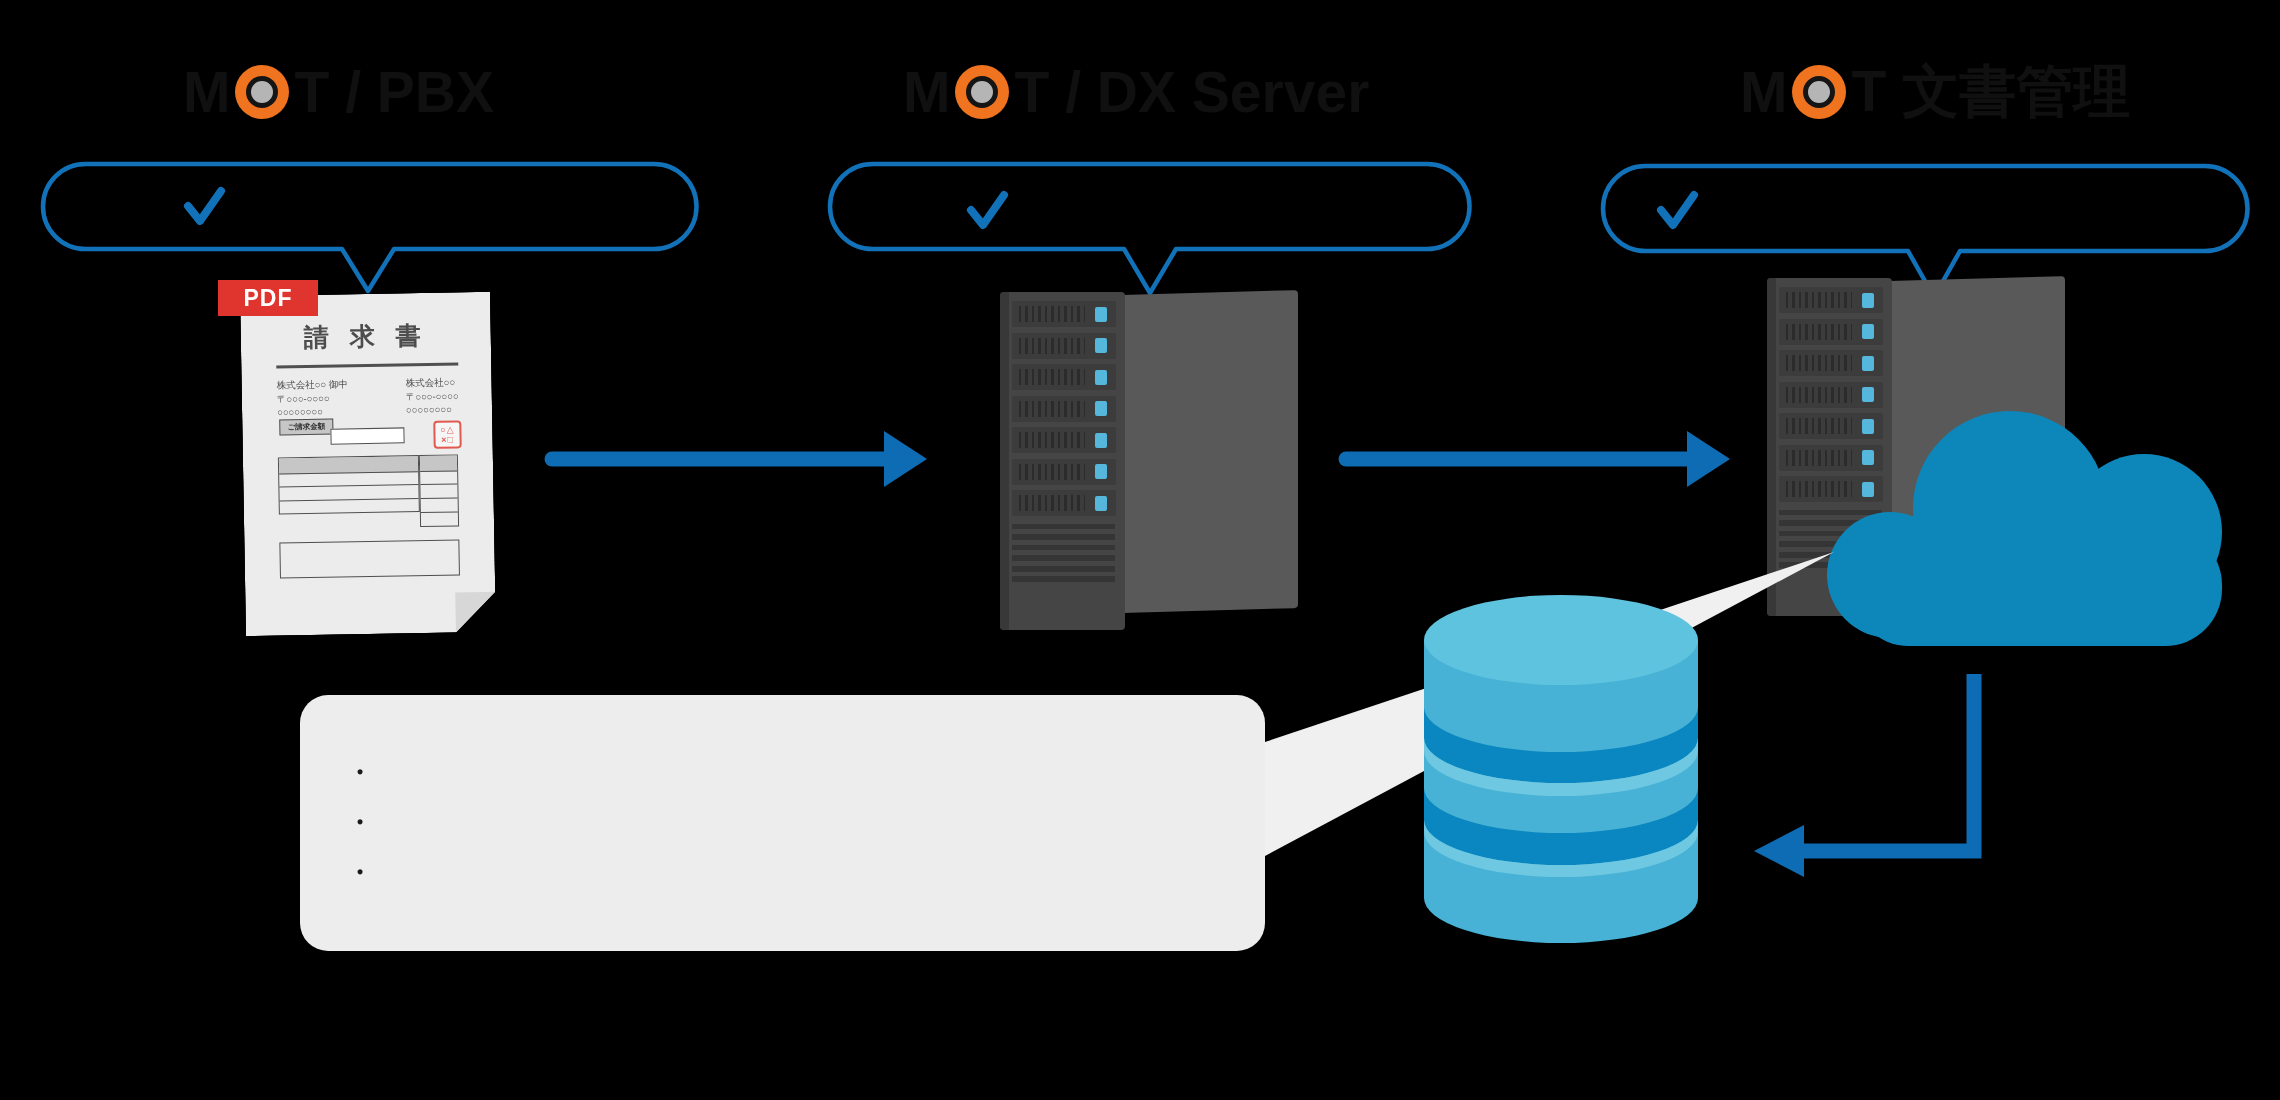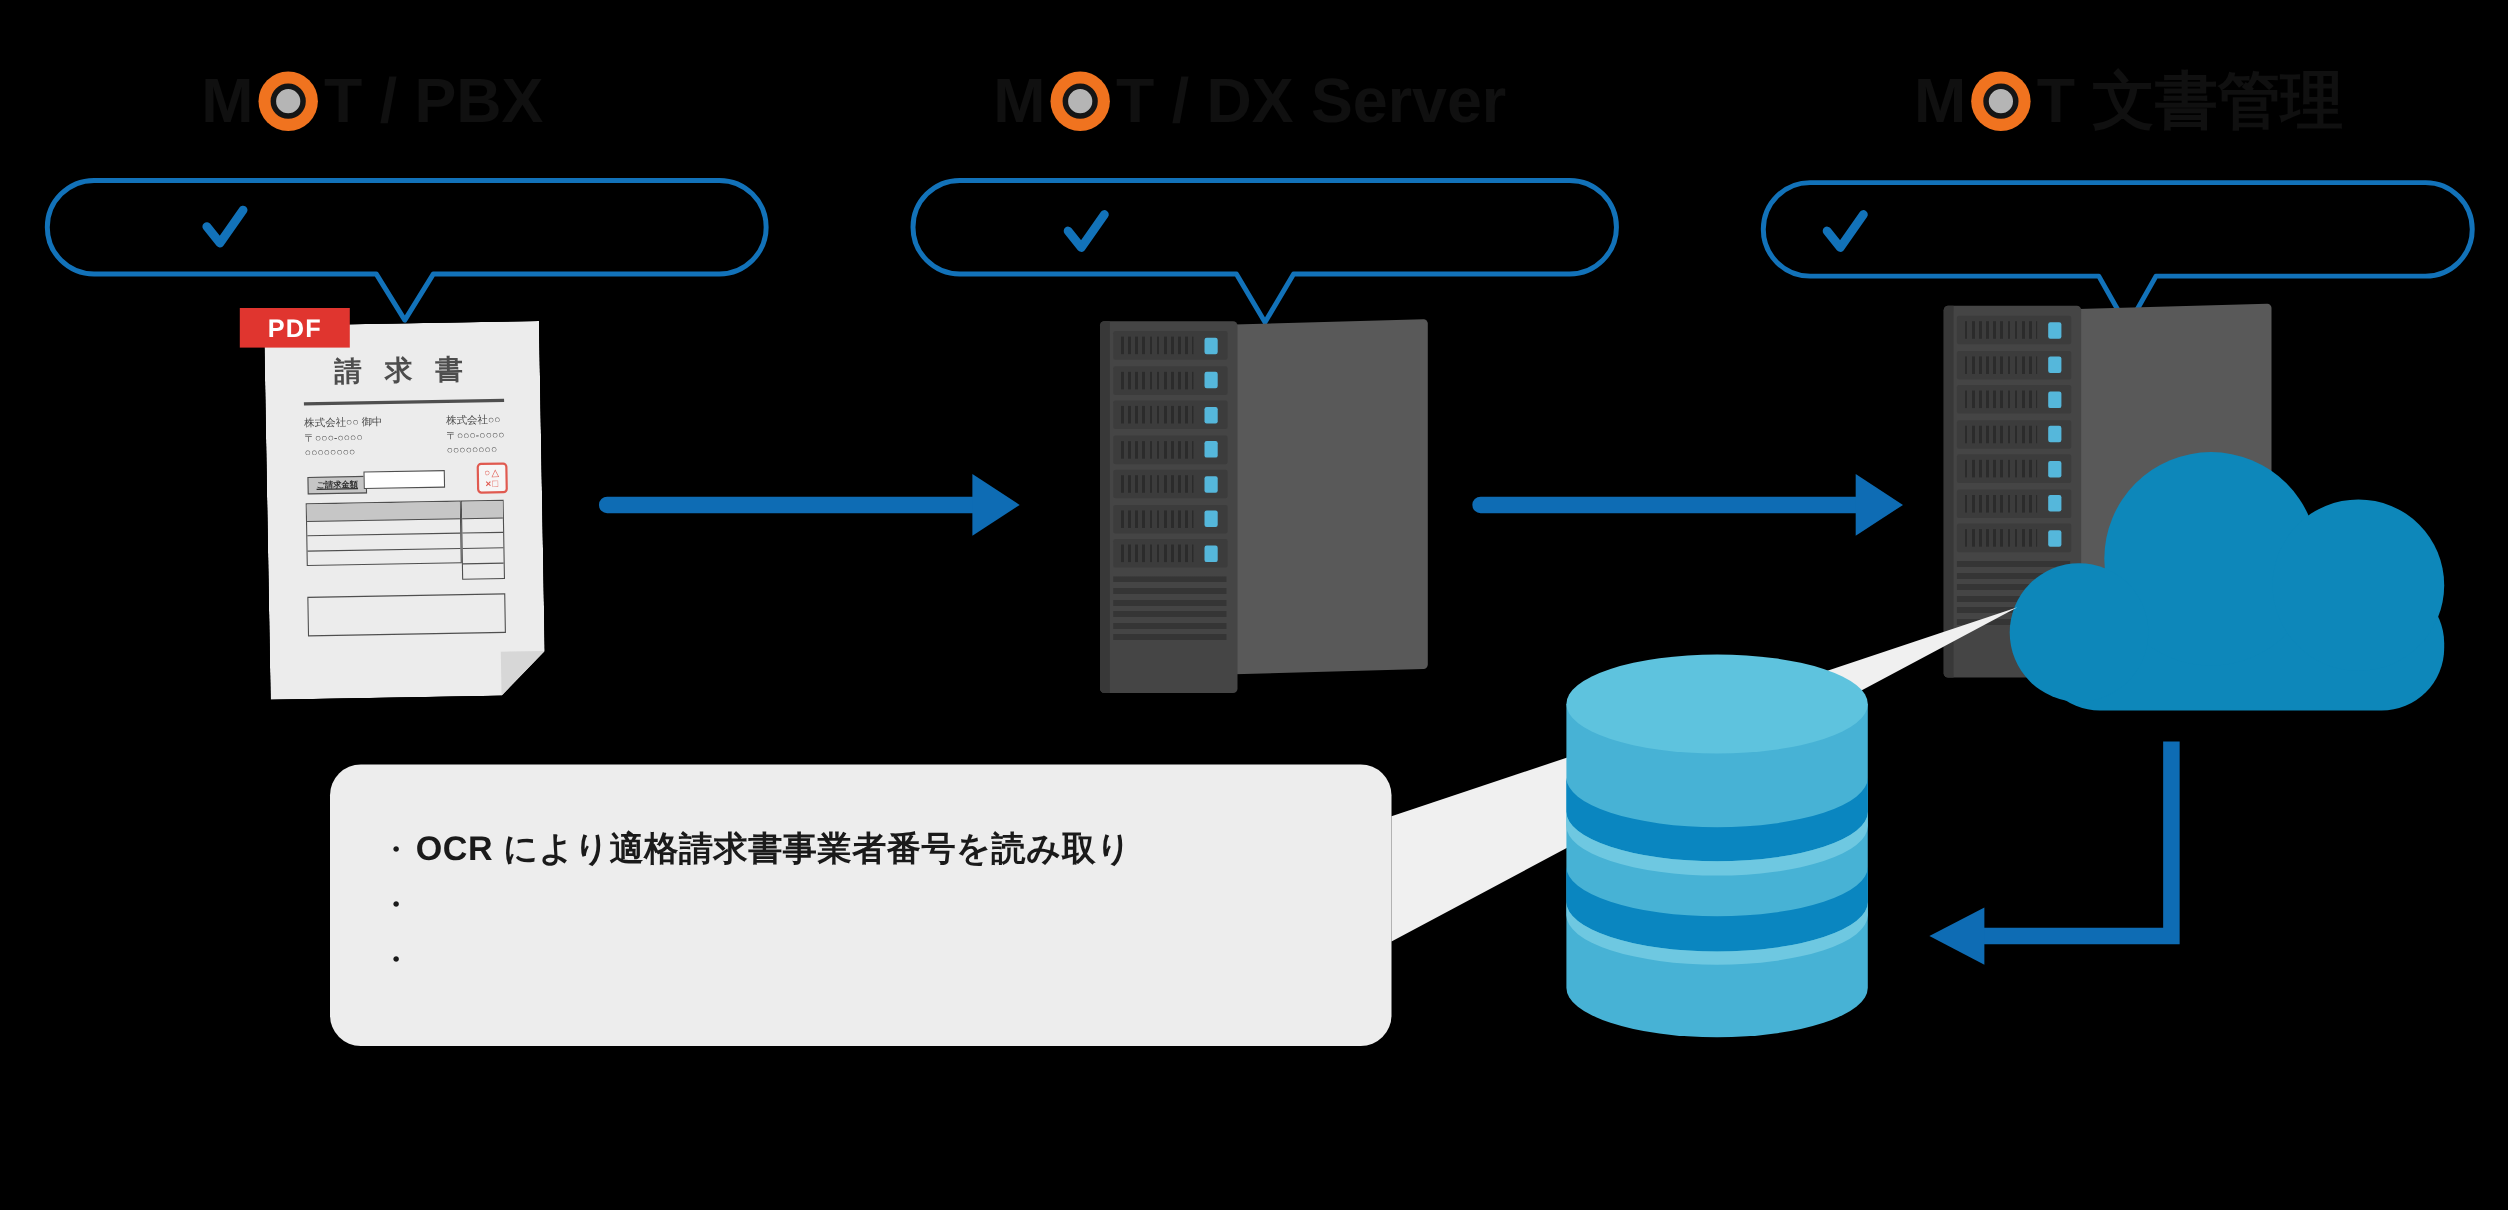--- a/index.html
+++ b/index.html
@@ -19,23 +19,23 @@
   .paper{position:absolute;left:0;top:0;width:250px;height:340px;background:#ececec;
          clip-path:polygon(0 0,100% 0,100% calc(100% - 40px),calc(100% - 40px) 100%,0 100%);}
   .fold{position:absolute;left:210px;top:300px;width:0;height:0;
         border-top:40px solid #d7d7d7;border-right:40px solid transparent;}
   .inv-title{position:absolute;left:0;top:26px;width:100%;text-align:center;font-size:25px;
              font-weight:700;letter-spacing:7px;color:#4d4d4d;}
   .inv-rule{position:absolute;left:35px;top:70px;width:182px;height:2.5px;background:#4f4f4f;}
   .addr{position:absolute;top:83px;font-size:9.5px;line-height:13.5px;font-weight:400;
         color:#4a4a4a;white-space:nowrap;}
   .addr.recipient{left:35px;} .addr.issuer{left:152px;margin-left:12px;}
-  .amount-label{position:absolute;left:37px;top:138px;width:52px;height:14px;background:#c6c6c6;
+  .amount-label{position:absolute;left:37px;top:124px;width:52px;height:14px;background:#c6c6c6;
                 border:1.5px solid #4f4f4f;display:flex;align-items:center;justify-content:center;
-                font-size:7.5px;font-weight:700;color:#2f2f2f;white-space:nowrap;text-decoration:underline;}
+                font-size:7.5px;font-weight:700;color:#2f2f2f;white-space:nowrap;}
   .amount-value{position:absolute;left:88px;top:134px;width:72px;height:14px;background:#ffffff;
                 border:1.5px solid #4f4f4f;}
   .stamp{position:absolute;left:191px;top:128px;width:24px;height:24px;border:2px solid #e05a50;
          border-radius:4px;background:rgba(255,255,255,.55);display:flex;flex-direction:column;
          align-items:center;justify-content:center;color:#e05a50;font-size:9px;line-height:10px;
          font-weight:700;letter-spacing:1px;}
   .tbl{position:absolute;border:1.6px solid #4f4f4f;display:flex;flex-direction:column;box-sizing:border-box;}
   .tbl-left{left:35px;top:162px;width:141px;height:57px;}
   .tbl-right{left:176px;top:162px;width:39px;height:72px;}
   .tbl .hrow{flex:0 0 14.5px;background:#c6c6c6;}
@@ -237,21 +237,20 @@
   </svg>
 
   <svg class="layer z6" viewBox="0 0 2280 1100">
     <polyline points="1974,674 1974,851 1802,851" fill="none" stroke-width="15" stroke="#0e6cb4"></polyline>
     <polygon points="1754,851 1804,825 1804,877" fill="#0e6cb4"></polygon>
   </svg>
 
   <div class="note-box">
     <div class="note-line">
       <span class="bullet">・</span>
-      <span>OCR により適格請求書事業者番号を読み取り</span>
     </div>
     <div class="note-line">
       <span class="bullet">・</span>
     </div>
     <div class="note-line">
       <span class="bullet">・</span>
     </div>
   </div>
 
 </div>

